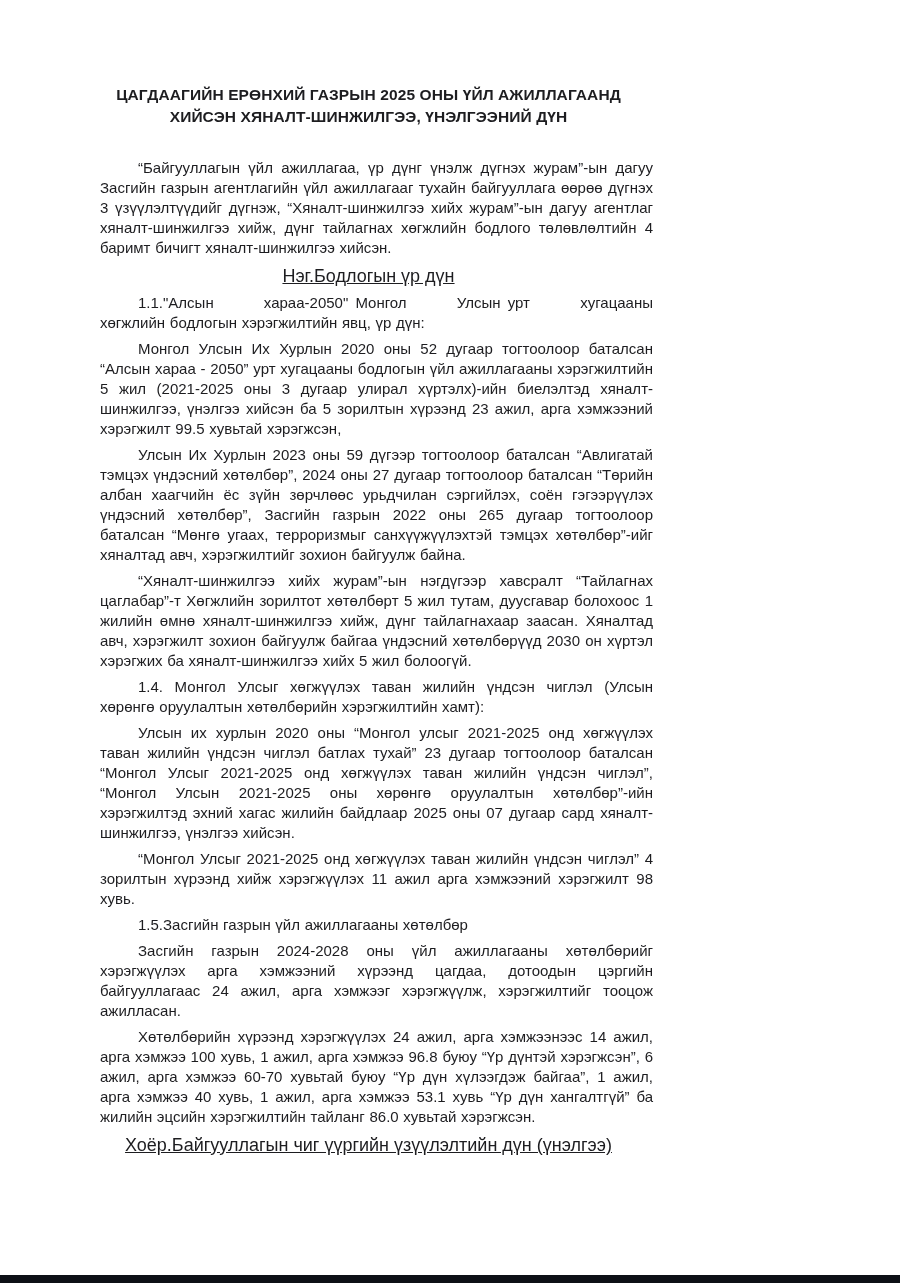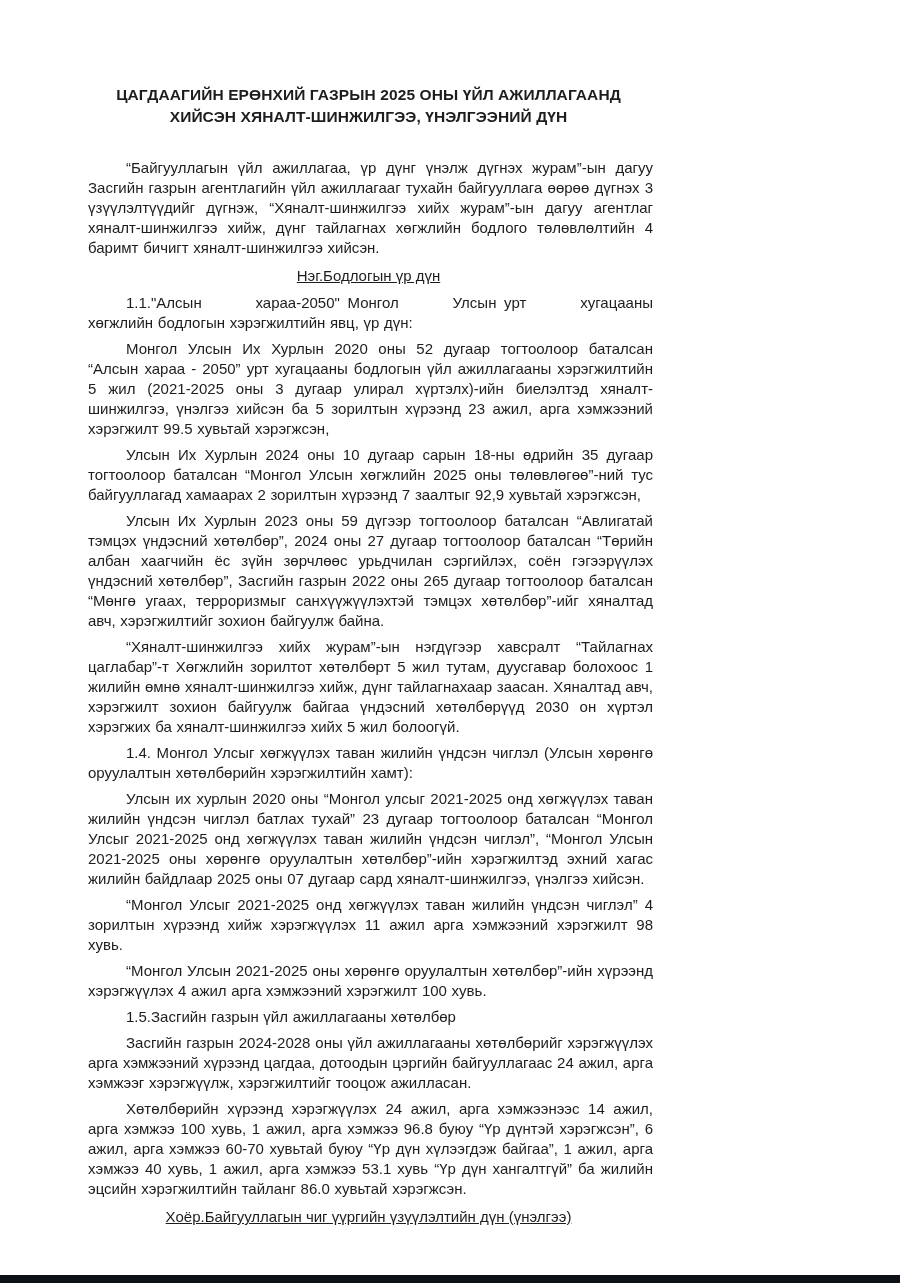--- a/index.html
+++ b/index.html
@@ -33,28 +33,28 @@
     font-weight: bold;
     font-size: 15.5px;
     line-height: 22px;
     letter-spacing: 0.1px;
   }
   .para {
     font-size: 15px;
     line-height: 20px;
     text-align: justify;
     text-indent: 38px;
-    margin: 0 0 6px 4px;
+    margin: 0 0 6px 16px;
     word-spacing: 0.5px;
   }
   .para.pre {
     white-space: pre-wrap;
   }
   .heading {
-    font-size: 15px;
+    font-size: 18px;
     line-height: 20px;
     text-align: center;
     text-decoration: underline;
     margin: 8px 0 7px 0;
   }
   .bottom-bar {
     position: absolute;
     left: 0;
     bottom: 0;
     width: 900px;
@@ -72,29 +72,27 @@
     <div class="title-line">ХИЙСЭН ХЯНАЛТ-ШИНЖИЛГЭЭ, ҮНЭЛГЭЭНИЙ ДҮН</div>
   </div>
 
   <p class="para">“Байгууллагын үйл ажиллагаа, үр дүнг үнэлж дүгнэх журам”-ын дагуу Засгийн газрын агентлагийн үйл ажиллагааг тухайн байгууллага өөрөө дүгнэх 3 үзүүлэлтүүдийг дүгнэж, “Хяналт-шинжилгээ хийх журам”-ын дагуу агентлаг хяналт-шинжилгээ хийж, дүнг тайлагнах хөгжлийн бодлого төлөвлөлтийн 4 баримт бичигт хяналт-шинжилгээ хийсэн.</p>
 
   <div class="heading">Нэг.Бодлогын үр дүн</div>
 
   <p class="para pre">1.1."Алсын&nbsp;&nbsp;&nbsp;&nbsp;&nbsp;&nbsp; хараа-2050" Монгол&nbsp;&nbsp;&nbsp;&nbsp;&nbsp;&nbsp; Улсын урт&nbsp;&nbsp;&nbsp;&nbsp;&nbsp;&nbsp; хугацааны хөгжлийн бодлогын хэрэгжилтийн явц, үр дүн:</p>
   <p class="para">Монгол Улсын Их Хурлын 2020 оны 52 дугаар тогтоолоор баталсан “Алсын хараа - 2050” урт хугацааны бодлогын үйл ажиллагааны хэрэгжилтийн 5 жил (2021-2025 оны 3 дугаар улирал хүртэлх)-ийн биелэлтэд хяналт-шинжилгээ, үнэлгээ хийсэн ба 5 зорилтын хүрээнд 23 ажил, арга хэмжээний хэрэгжилт 99.5 хувьтай хэрэгжсэн,</p>
 
-  <p class="para">Улсын Их Хурлын 2024 оны 10 дугаар сарын 18-ны өдрийн 35 дугаар тогтоолоор баталсан “Монгол Улсын хөгжлийн 2025 оны төлөвлөгөө”-ний тус байгууллагад хамаарах 2 зорилтын хүрээнд 7 заалтыг 92,9 хувьтай хэрэгжсэн,</p>
 
   <p class="para">Улсын Их Хурлын 2023 оны 59 дүгээр тогтоолоор баталсан “Авлигатай тэмцэх үндэсний хөтөлбөр”, 2024 оны 27 дугаар тогтоолоор баталсан “Төрийн албан хаагчийн ёс зүйн зөрчлөөс урьдчилан сэргийлэх, соён гэгээрүүлэх үндэсний хөтөлбөр”, Засгийн газрын 2022 оны 265 дугаар тогтоолоор баталсан “Мөнгө угаах, терроризмыг санхүүжүүлэхтэй тэмцэх хөтөлбөр”-ийг хяналтад авч, хэрэгжилтийг зохион байгуулж байна.</p>
   <p class="para">“Хяналт-шинжилгээ хийх журам”-ын нэгдүгээр хавсралт “Тайлагнах цаглабар”-т Хөгжлийн зорилтот хөтөлбөрт 5 жил тутам, дуусгавар болохоос 1 жилийн өмнө хяналт-шинжилгээ хийж, дүнг тайлагнахаар заасан. Хяналтад авч, хэрэгжилт зохион байгуулж байгаа үндэсний хөтөлбөрүүд 2030 он хүртэл хэрэгжих ба хяналт-шинжилгээ хийх 5 жил болоогүй.</p>
 
   <p class="para">1.4. Монгол Улсыг хөгжүүлэх таван жилийн үндсэн чиглэл (Улсын хөрөнгө оруулалтын хөтөлбөрийн хэрэгжилтийн хамт):</p>
   <p class="para">Улсын их хурлын 2020 оны “Монгол улсыг 2021-2025 онд хөгжүүлэх таван жилийн үндсэн чиглэл батлах тухай” 23 дугаар тогтоолоор баталсан “Монгол Улсыг 2021-2025 онд хөгжүүлэх таван жилийн үндсэн чиглэл”, “Монгол Улсын 2021-2025 оны хөрөнгө оруулалтын хөтөлбөр”-ийн хэрэгжилтэд эхний хагас жилийн байдлаар 2025 оны 07 дугаар сард хяналт-шинжилгээ, үнэлгээ хийсэн.</p>
   <p class="para">“Монгол Улсыг 2021-2025 онд хөгжүүлэх таван жилийн үндсэн чиглэл” 4 зорилтын хүрээнд хийж хэрэгжүүлэх 11 ажил арга хэмжээний хэрэгжилт 98 хувь.</p>
-  <p class="para">“Монгол Улсын 2021-2025 оны хөрөнгө оруулалтын хөтөлбөр”-ийн хүрээнд хэрэгжүүлэх 4 ажил арга хэмжээний хэрэгжилт 100 хувь.</p>
 
   <p class="para">1.5.Засгийн газрын үйл ажиллагааны хөтөлбөр</p>
   <p class="para">Засгийн газрын 2024-2028 оны үйл ажиллагааны хөтөлбөрийг хэрэгжүүлэх арга хэмжээний хүрээнд цагдаа, дотоодын цэргийн байгууллагаас 24 ажил, арга хэмжээг хэрэгжүүлж, хэрэгжилтийг тооцож ажилласан.</p>
   <p class="para">Хөтөлбөрийн хүрээнд хэрэгжүүлэх 24 ажил, арга хэмжээнээс 14 ажил, арга хэмжээ 100 хувь, 1 ажил, арга хэмжээ 96.8 буюу “Үр дүнтэй хэрэгжсэн”, 6 ажил, арга хэмжээ  60-70 хувьтай буюу “Үр дүн хүлээгдэж байгаа”, 1 ажил, арга хэмжээ 40 хувь, 1 ажил, арга хэмжээ 53.1 хувь “Үр дүн хангалтгүй” ба жилийн эцсийн хэрэгжилтийн тайланг 86.0 хувьтай хэрэгжсэн.</p>
 
   <div class="heading">Хоёр.Байгууллагын чиг үүргийн үзүүлэлтийн дүн (үнэлгээ)</div>
 
 </div>
 
 <div class="bottom-bar"></div>

